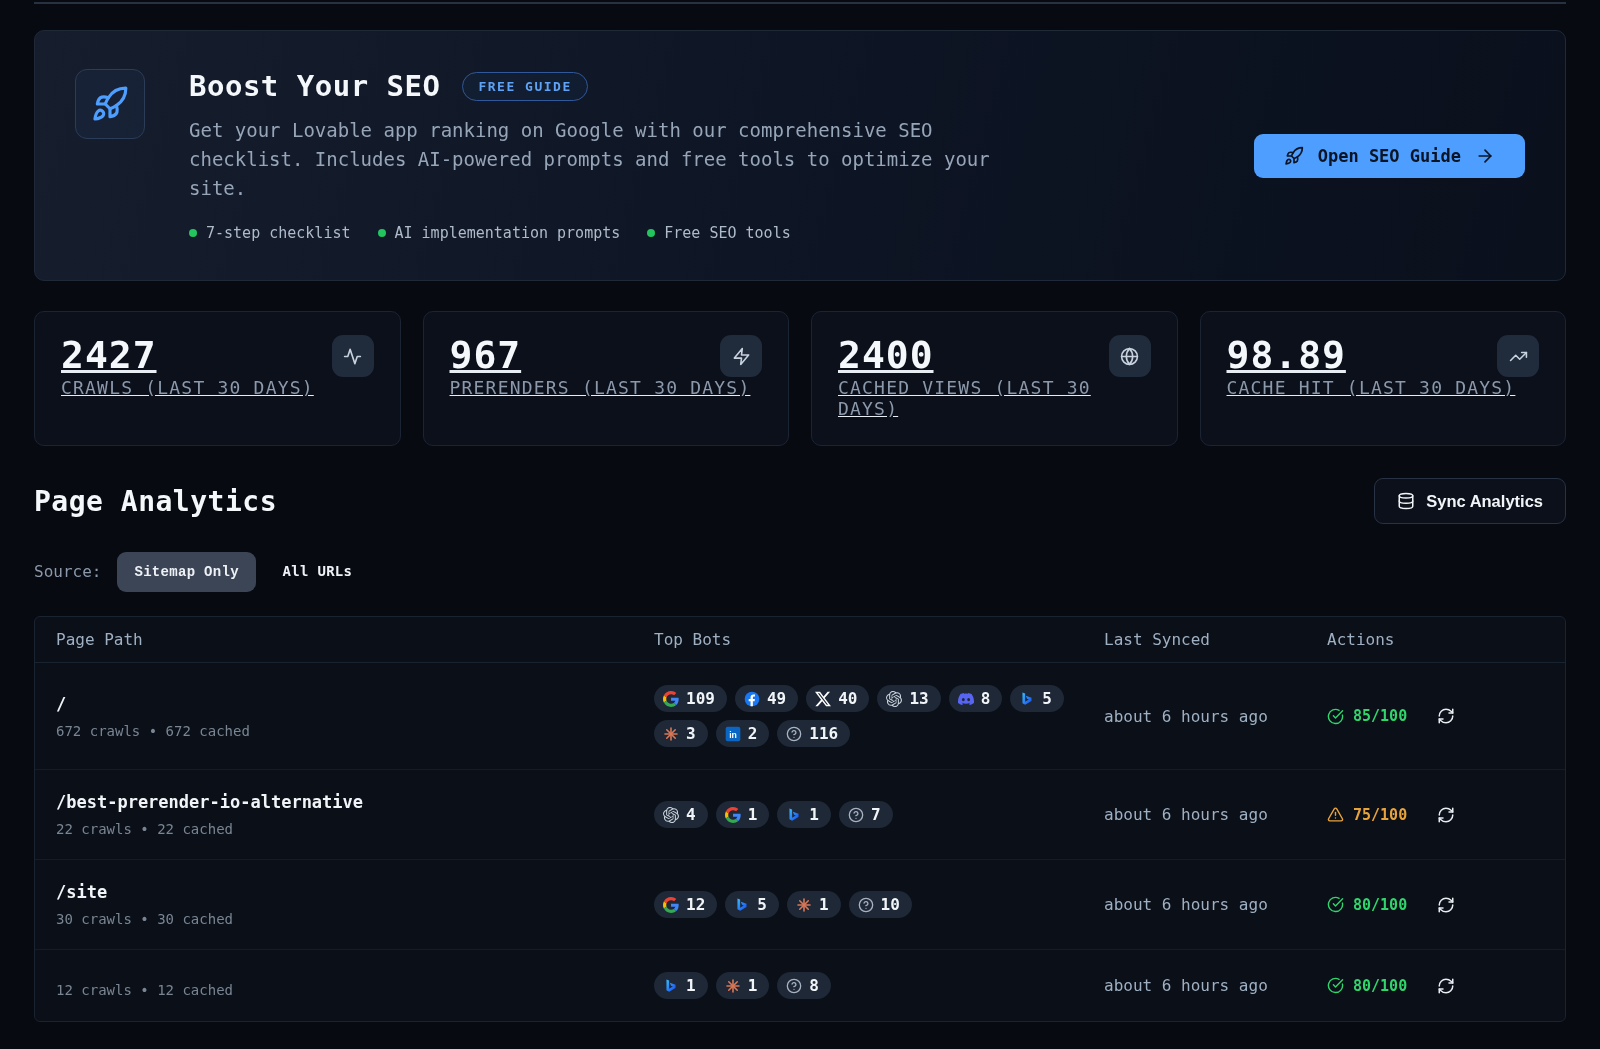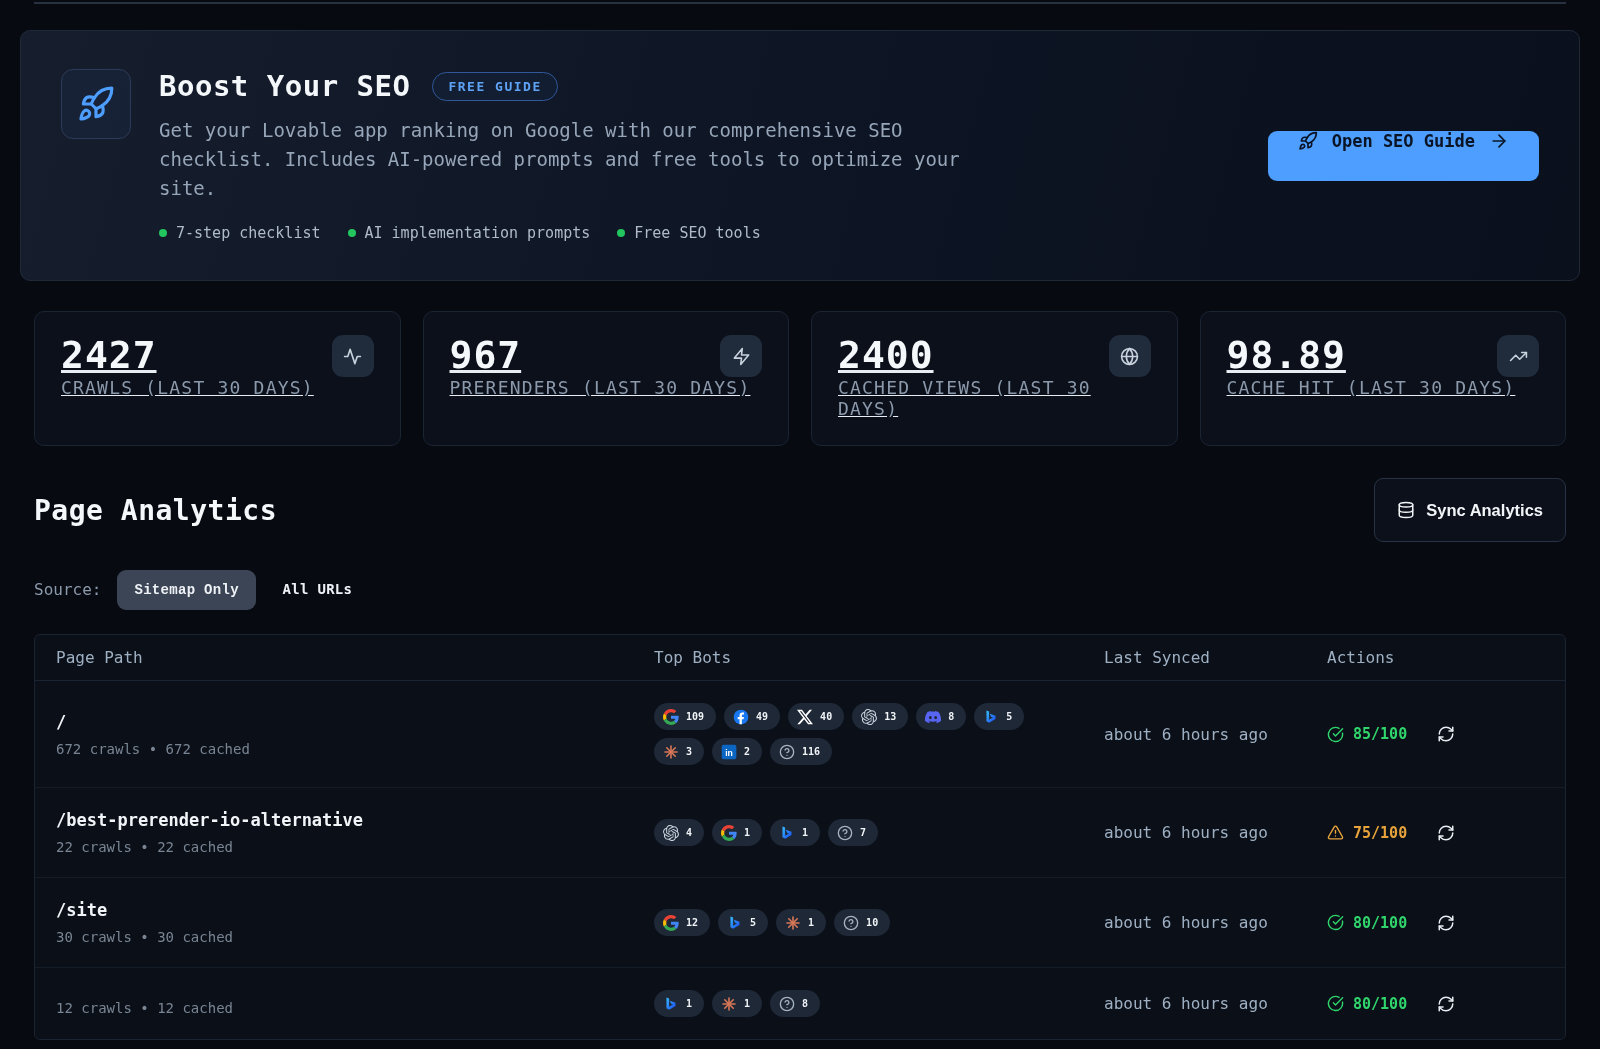--- a/index.html
+++ b/index.html
@@ -8,26 +8,26 @@
     background:#070a11;
     color:#e8edf3;
     font-family:"DejaVu Sans Mono", monospace;
   }
   svg { display:block; }
 
   .top-hairline { border-top:2px solid #273140; margin:2px 34px 0; }
 
   
   .banner {
-    margin:26px 20px 0;
+    margin:26px 34px 0;
     border:1px solid #1f2938;
     border-radius:10px;
     background:linear-gradient(105deg,#161e2e 0%,#0d1423 55%,#0a101c 100%);
     padding:38px 40px;
-    display:flex; gap:28px;
+    display:flex; gap:44px;
   }
   .banner-icon-box {
     width:70px; height:70px; flex:none;
     border-radius:12px;
     background:rgba(45,80,140,.10);
     border:1px solid #2b3c58;
     display:flex; align-items:center; justify-content:center;
     color:#4d9eff;
   }
   .banner-icon-box svg { width:38px; height:38px; }
@@ -40,22 +40,22 @@
     padding:6px 15px; border-radius:999px;
     background:rgba(40,90,160,.08);
   }
   .banner-desc { color:#96a5b8; font-size:19px; line-height:1.53; margin-top:13px; max-width:845px; }
   .banner-features { display:flex; gap:27px; margin-top:21px; }
   .feature { display:flex; align-items:center; gap:9px; color:#aebbca; font-size:15px; }
   .feature-dot { width:8px; height:8px; border-radius:50%; background:var(--success,#22c55e); flex:none; }
   .cta {
     align-self:center; flex:none;
     background:var(--accent,#4d9eff); color:#0a1424;
-    border:none; border-radius:9px; height:50px; padding:0 30px;
-    display:flex; gap:14px;
+    border:none; border-radius:9px; height:44px; padding:0 30px;
+    display:flex; align-items:center; gap:14px;
     font-family:inherit; font-size:17px; font-weight:bold; cursor:pointer;
   }
   .cta svg { width:20px; height:20px; }
 
   
   .stats { display:grid; grid-template-columns:repeat(4,1fr); gap:22px; margin:30px 34px 0; }
   .stat-card { background:#0b101b; border:1px solid #1b2433; border-radius:10px; padding:23px 26px 26px;text-decoration:underline; }
   .stat-top { display:flex; justify-content:space-between; align-items:flex-start; }
   .stat-value { font-size:38px; font-weight:bold; letter-spacing:1px; line-height:1.1; color:#f5f8fb; }
   .stat-icon-box {
@@ -65,21 +65,21 @@
   .stat-icon-box svg { width:19px; height:19px; }
   .stat-label { color:#8b99ab; font-size:18px; letter-spacing:1.2px; }
 
   
   .section-head { display:flex; justify-content:space-between; align-items:center; margin:32px 34px 0; }
   .section-title { font-size:28px; font-weight:bold; letter-spacing:.5px; color:#f5f8fb; }
   .sync-btn {
     display:flex; align-items:center; gap:11px;
     background:#0b101b; color:#f2f5f8;
     border:1px solid #273244; border-radius:9px;
-    height:64px; padding:0 22px;
+    height:46px; padding:0 22px;
     font-family:"Liberation Sans", sans-serif; font-size:16.5px; font-weight:600; cursor:pointer;
   }
   .sync-btn svg { width:18px; height:18px; }
 
   
   .source-row { display:flex; align-items:center; gap:16px; margin:27px 34px 0; }
   .source-label { color:#8b99ab; font-size:16px; }
   .chip {
     font-family:inherit; font-size:14px; font-weight:bold; letter-spacing:.3px;
     padding:12px 17px; border-radius:9px; border:none;
@@ -96,21 +96,21 @@
   .trow:last-child { border-bottom:none; }
   .cell-path { padding-left:21px; }
   .path { font-size:17px; font-weight:bold; color:#f2f5f8; word-break:break-all; }
   .meta { margin-top:9px; color:#798593; font-size:14px; }
   .cell-bots { display:flex; flex-wrap:wrap; gap:8px; align-content:center; padding-right:40px; }
   .badge {
     display:inline-flex; align-items:center; gap:7px;
     background:#1e2836; border-radius:999px; height:27px; padding:0 12px 0 9px;
   }
   .badge-icon svg { width:16px; height:16px; }
-  .badge-count { font-size:10px; font-weight:bold; color:#f2f5f8; }
+  .badge-count { font-size:16px; font-weight:bold; color:#f2f5f8; }
   .cell-synced { color:#9fb0c3; font-size:16px; }
   .cell-actions { display:flex; align-items:center; gap:28px; }
   .score { display:flex; align-items:center; gap:9px; font-size:15px; font-weight:bold; }
   .score.good { color:var(--score-good,#30d56c); }
   .score.warning { color:var(--score-warn,#e8a33b); }
   .score-icon svg { width:17px; height:17px; }
   .refresh-btn { background:none; border:none; color:#e8edf2; cursor:pointer; padding:2px; }
   .refresh-btn svg { width:18px; height:18px; }
 </style>
 </head>

